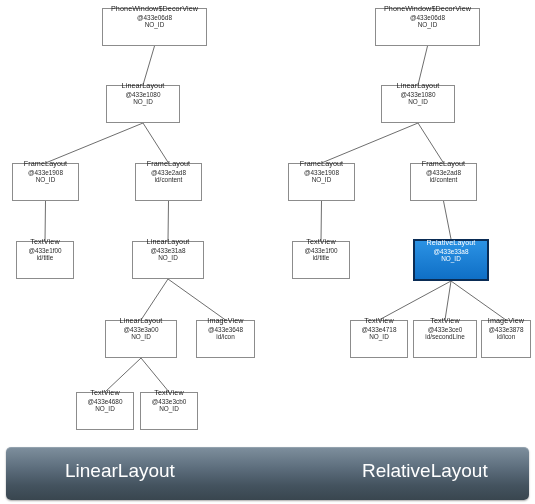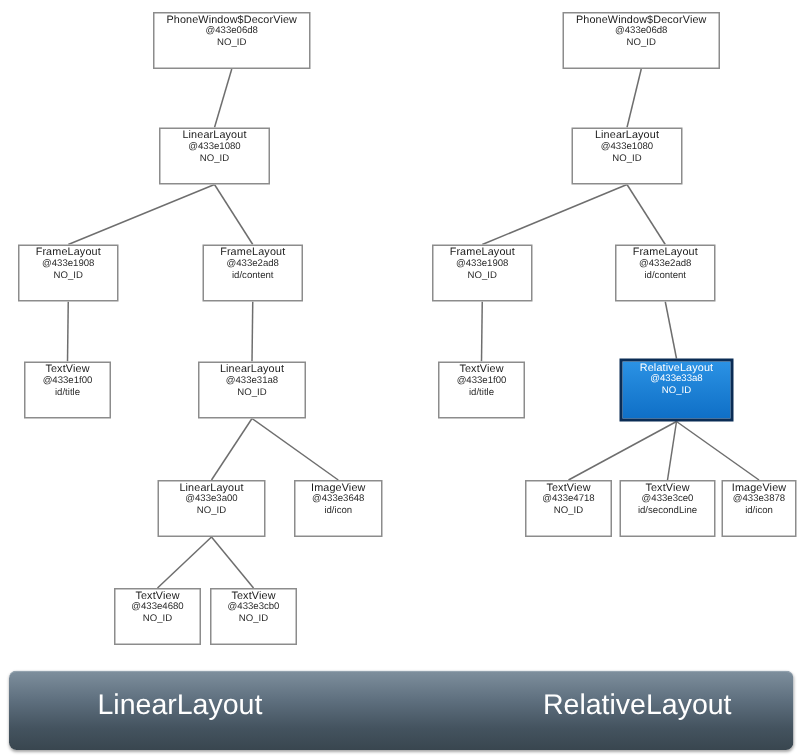--- a/index.html
+++ b/index.html
@@ -30,23 +30,23 @@
   .node {
     position: absolute;
     box-sizing: border-box;
     background: #ffffff;
     border: 1px solid #8c8c8c;
     text-align: center;
     color: #1a1a1a;
     display: flex;
     flex-direction: column;
     align-items: center;
-    justify-content: flex-start;
+    justify-content: flex-end;
     line-height: 1.18;
-    padding: 0 1px;
+    padding: 16px 1px;
   }
   .node .n-class {
     font-size: 7.2px;
     letter-spacing: 0.1px;
     white-space: nowrap;
   }
   .node .n-addr {
     font-size: 6.4px;
     color: #2b2b2b;
     white-space: nowrap;

